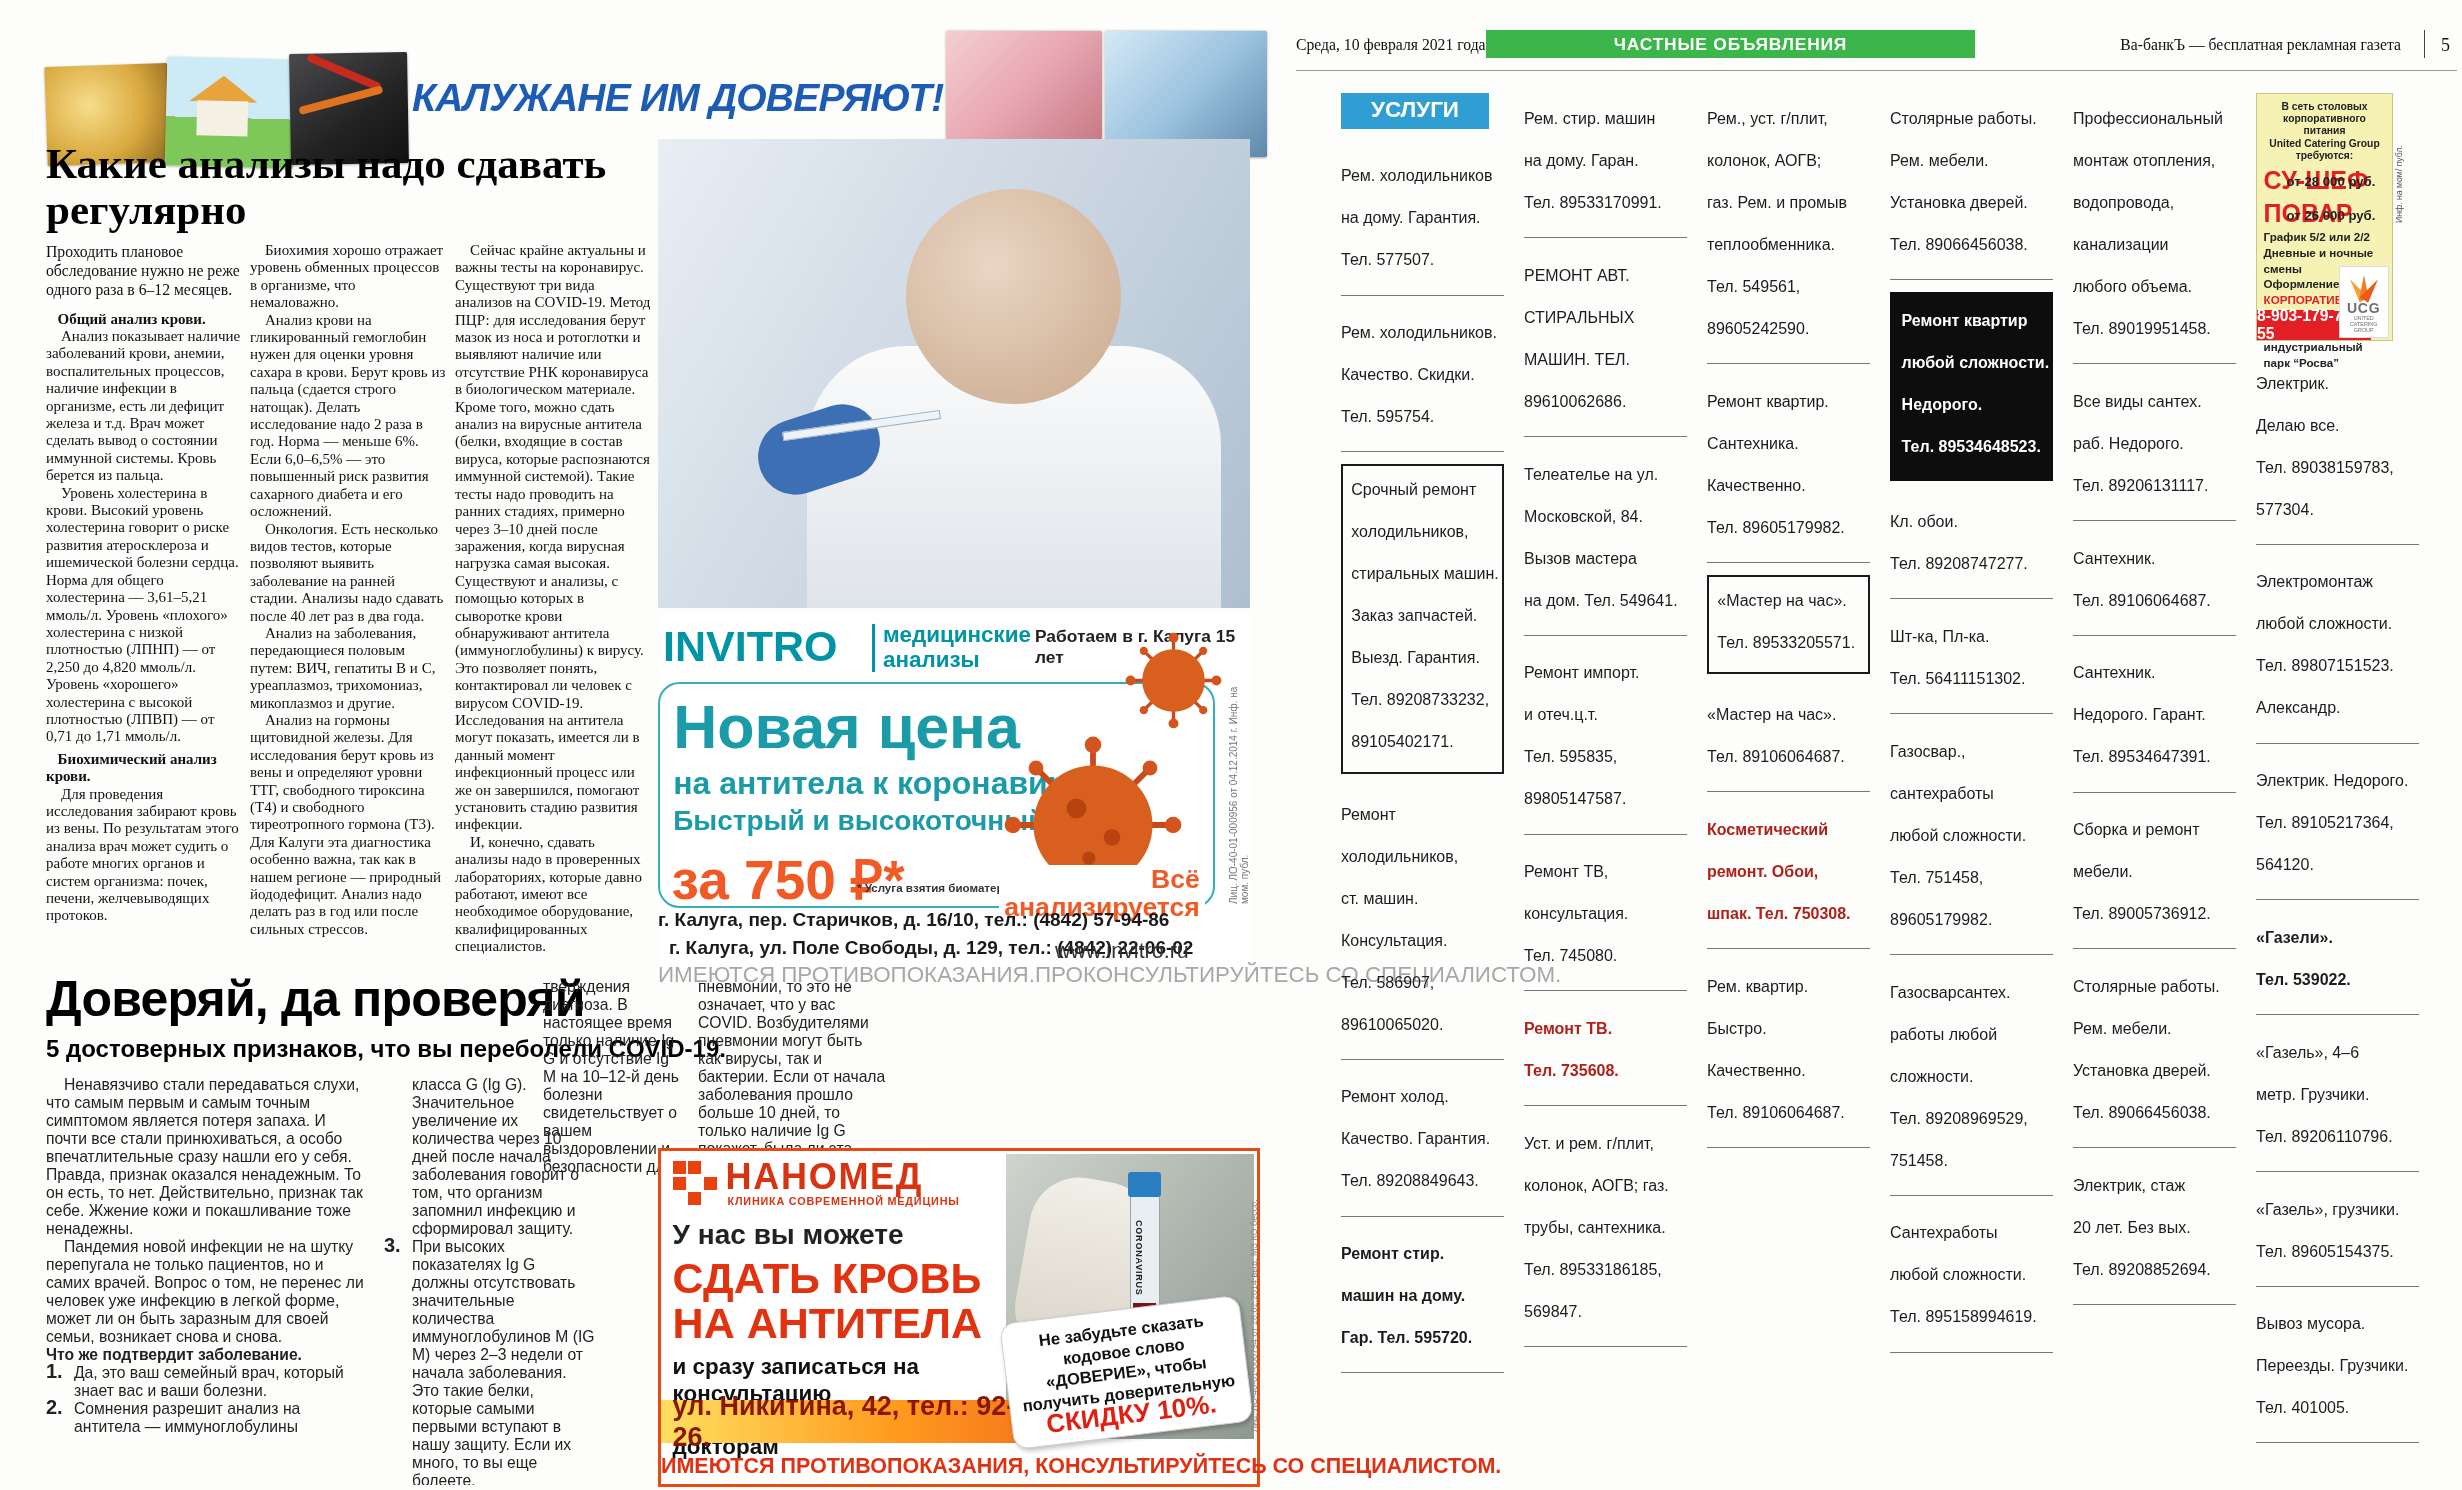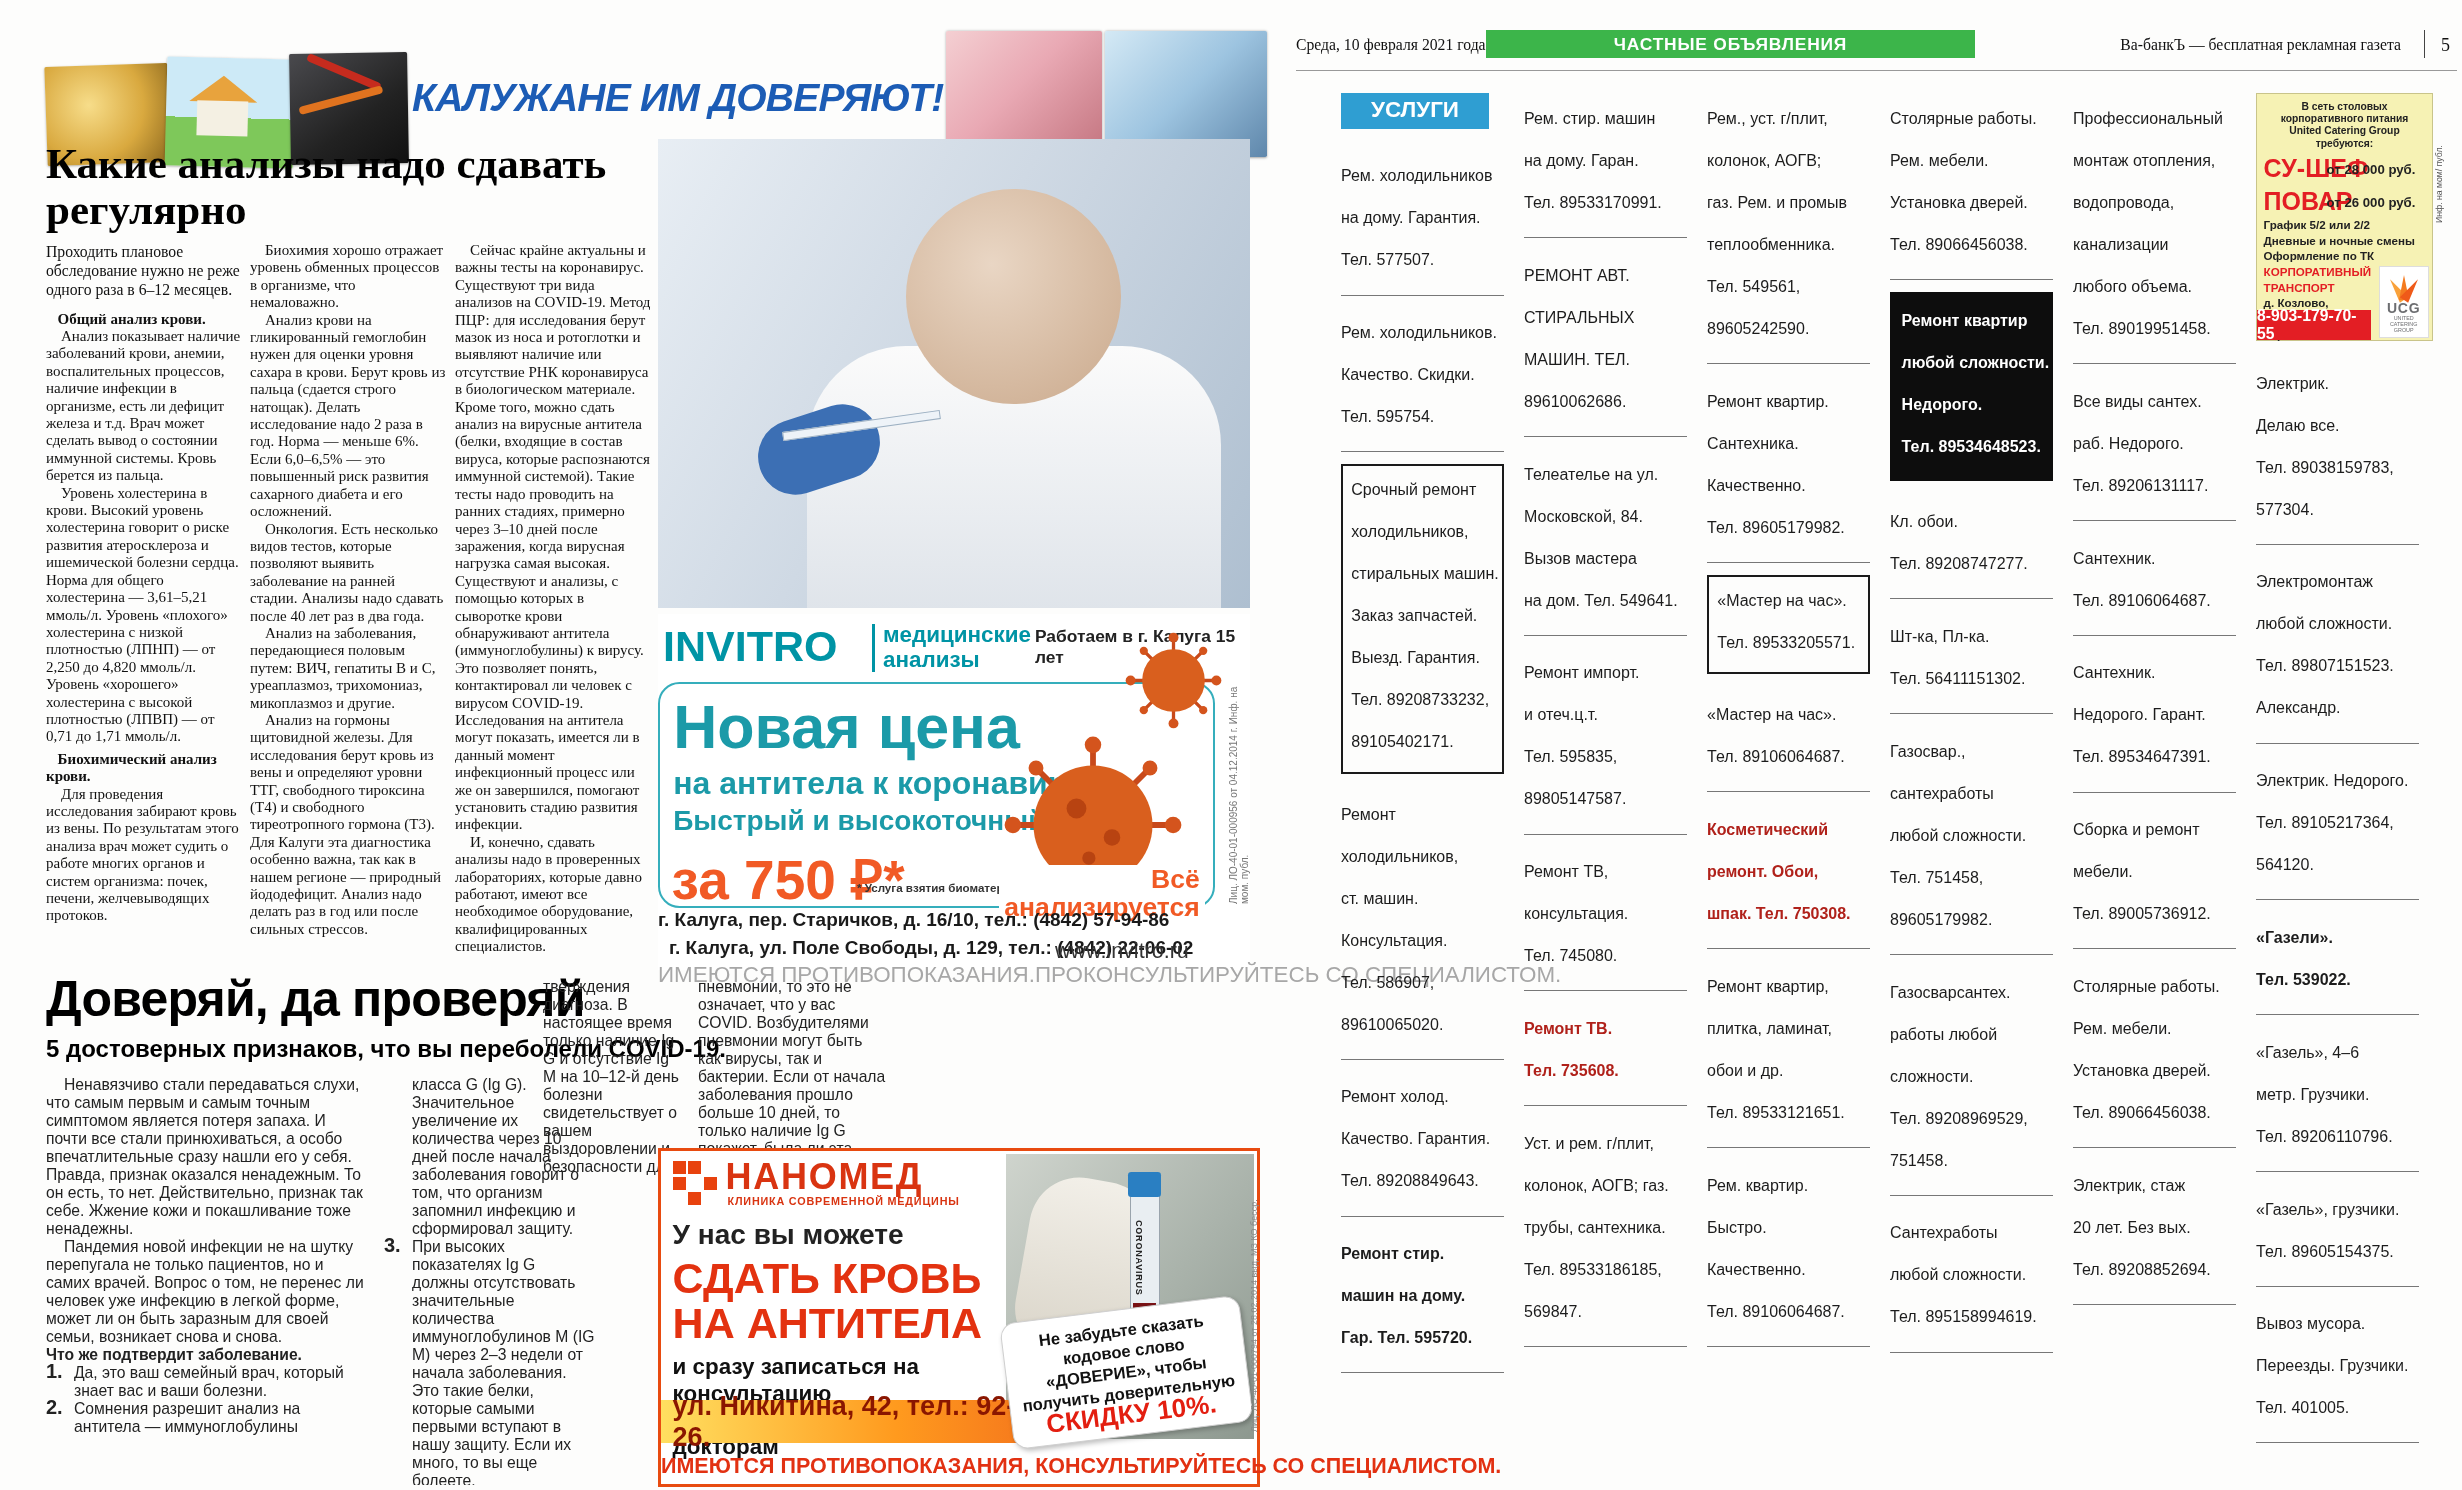--- a/index.html
+++ b/index.html
@@ -142,21 +142,21 @@
   .ad{font-size:16px;color:#1c1c1c;border-bottom:1.2px solid #777;
     padding:5px 0 13.2px;margin-bottom:11.6px;}
   .ad-line{line-height:42px;white-space:nowrap;}
   .ad.bold .ad-line{font-weight:bold;}
   .ad.red .ad-line{font-weight:bold;color:#b0211a;}
   .ad.boxed{border:2.1px solid #1a1a1a;padding:3.3px 8.3px 8.3px;margin-bottom:15px;}
   .ad.invert{background:#0d0d0d;padding:8.3px 11.6px 13.2px;border-bottom:none;margin-bottom:15px;}
   .ad.invert .ad-line{color:#fff;font-weight:bold;}
 
   
-  .jobad{position:relative;width:177px;height:248px;background:#f6f2b4;border:0.8px solid #c9c48a;
+  .jobad{position:relative;width:137px;height:248px;background:#f6f2b4;border:0.8px solid #c9c48a;
     box-sizing:border-box;padding:6.6px 6.6px 0;margin-bottom:16.6px;}
   .job-intro{font-size:10.3px;font-weight:bold;line-height:12.4px;text-align:center;color:#222;}
   .job-role-row{position:relative;height:30px;margin-top:3.3px;}
   .job-role{position:absolute;left:0;top:0;font-size:25px;font-weight:900;color:#e31e24;}
   .job-salary{position:absolute;right:10px;top:8.3px;font-size:13.2px;font-weight:900;color:#222;}
   .job-line{font-size:11.6px;font-weight:bold;color:#222;line-height:15.7px;}
   .job-line.red{color:#e31e24;}
   .job-phone{position:absolute;left:0;bottom:0;width:114px;height:30px;background:#e31e24;
     display:flex;align-items:center;justify-content:center;}
   .job-phone span{color:#fff;font-weight:900;font-size:15.7px;}
@@ -469,26 +469,20 @@
         <div class="ad">
           <div class="ad-line">«Мастер на час».</div>
           <div class="ad-line">Тел. 89106064687.</div>
         </div>
         <div class="ad red">
           <div class="ad-line">Косметический</div>
           <div class="ad-line">ремонт. Обои,</div>
           <div class="ad-line">шпак. Тел. 750308.</div>
         </div>
         <div class="ad">
-          <div class="ad-line">Ремонт квартир,</div>
-          <div class="ad-line">плитка, ламинат,</div>
-          <div class="ad-line">обои и др.</div>
-          <div class="ad-line">Тел. 89533121651.</div>
-        </div>
-        <div class="ad">
           <div class="ad-line">Рем. квартир.</div>
           <div class="ad-line">Быстро.</div>
           <div class="ad-line">Качественно.</div>
           <div class="ad-line">Тел. 89106064687.</div>
         </div>
       </div>
     </div>
   <div class="cls-col">
       <div id="adcol4">
         <div class="ad">

